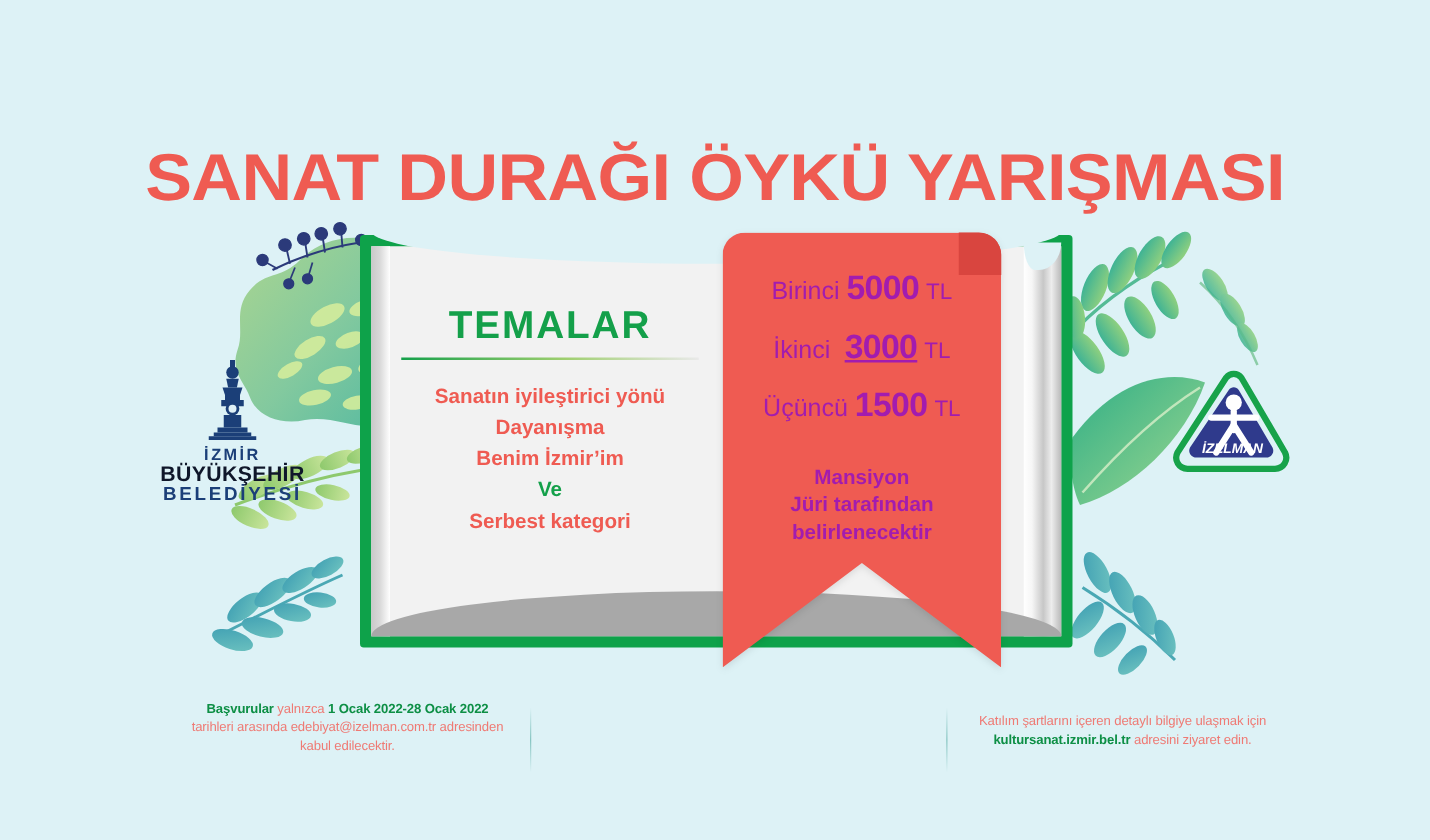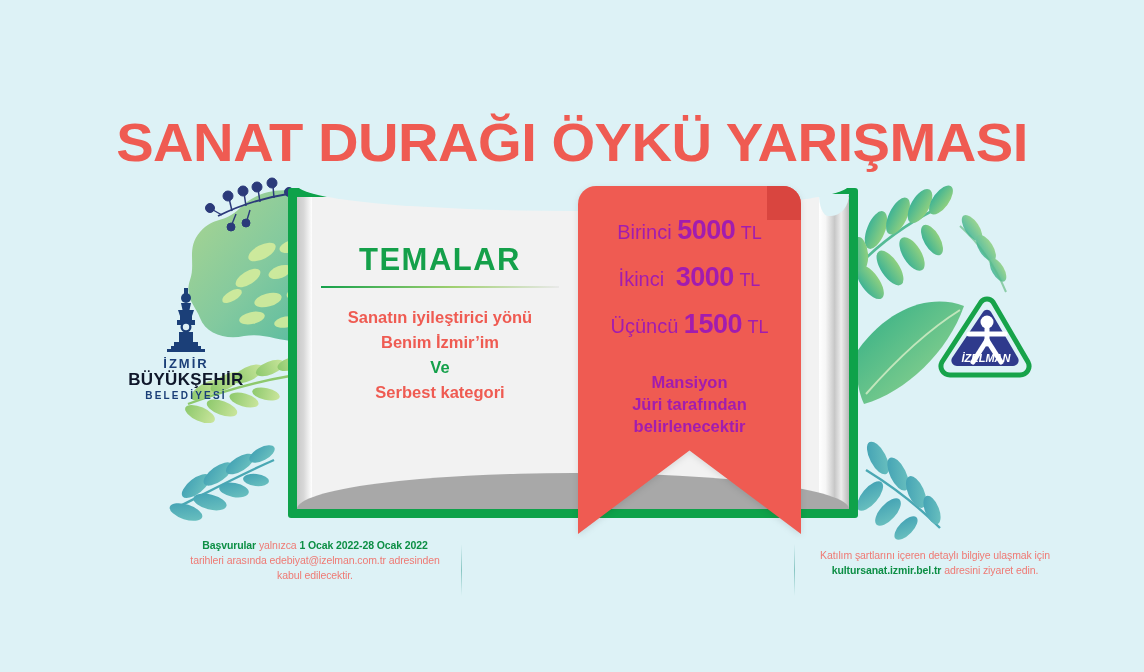--- a/index.html
+++ b/index.html
@@ -26,21 +26,21 @@
   }
 
   
   .foliage{position:absolute;inset:0;pointer-events:none;}
 
   
   .logo-left{position:absolute;left:127px;top:286px;width:118px;text-align:center;}
   .logo-left .tower{display:block;margin:0 auto;}
   .logo-left .l1{font-size:13px;letter-spacing:2px;color:#1b3f78;font-weight:bold;line-height:14px;margin-top:1px;}
   .logo-left .l2{font-size:17px;letter-spacing:0.3px;color:#0f172a;font-weight:bold;line-height:18px;}
-  .logo-left .l3{font-size:10px;letter-spacing:2.2px;color:#1b3f78;font-weight:bold;line-height:14px;}
+  .logo-left .l3{font-size:15px;letter-spacing:2.2px;color:#1b3f78;font-weight:bold;line-height:14px;}
 
   .logo-right{position:absolute;left:936px;top:296px;width:98px;height:86px;}
 
   
   .book{position:absolute;left:288px;top:188px;width:570px;height:330px;}
   .book .cover{
     position:absolute;left:0;top:0;width:100%;height:100%;
     background:#0ea24a;border-radius:3px;
   }
   .book .pages{
@@ -106,21 +106,21 @@
     font-size:20px;line-height:24px;margin-top:0;
     white-space:nowrap;
   }
   .prize-row .label{font-weight:normal;font-size:20px;}
   .prize-row .amount{font-weight:bold;font-size:27px;letter-spacing:-0.5px;}
   .prize-row .cur{font-weight:normal;font-size:18px;}
   .mansiyon{margin-top:32px;text-align:center;}
   .mansiyon div{font-size:16.5px;font-weight:bold;line-height:22px;}
 
   
-  .footer{position:absolute;left:0;right:0;top:538px;height:70px;margin-left:37px;}
+  .footer{position:absolute;left:0;right:0;top:560px;height:70px;}
   .fcol{position:absolute;top:0;text-align:center;color:#ef7a74;}
   .fcol .line{font-size:10.5px;line-height:15px;letter-spacing:-0.1px;}
   .fcol b{color:#0d8f45;font-weight:bold;}
   .fcol-1{left:118px;width:320px;}
   .fcol-2{left:418px;width:330px;}
   .fcol-3{left:748px;width:300px;}
   .fdiv{position:absolute;top:6px;width:1px;height:52px;
         background:linear-gradient(180deg,rgba(150,205,200,0),rgba(120,190,185,.85),rgba(150,205,200,0));}
   .fdiv-a{left:424px;}
   .fdiv-b{left:757px;}
@@ -315,40 +315,41 @@
     <div class="edge-right-top"></div>
     <div class="page-top-curve"></div>
     <div class="page-bottom-curve"></div>
   </div>
 
   <div class="left-page">
     <div class="temalar">TEMALAR</div>
     <div class="temalar-rule"></div>
     <div class="theme-list">
       <div>Sanatın iyileştirici yönü</div>
+      <div>Dayanışma</div>
       <div>Benim İzmir’im</div>
       <div class="ve">Ve</div>
       <div>Serbest kategori</div>
     </div>
   </div>
 
   <div class="ribbon">
     <div class="body"></div>
     <div class="ribbon-dark"></div>
   </div>
 
   <div class="prizes" style="left:578px;top:218px;width:223px;">
     <div class="prize-row" style="text-align:center;">
       <span class="label">Birinci</span>
       <span class="amount">5000</span>
       <span class="cur">TL</span>
     </div>
     <div class="prize-row" style="margin-top:20px;">
       <span class="label">İkinci</span>
-      <span class="amount" style="margin-left:6px;">3000</span>
+      <span class="amount" style="margin-left:6px;text-decoration:underline;">3000</span>
       <span class="cur">TL</span>
     </div>
     <div class="prize-row" style="margin-top:20px;">
       <span class="label">Üçüncü</span>
       <span class="amount">1500</span>
       <span class="cur">TL</span>
     </div>
     <div class="mansiyon">
       <div>Mansiyon</div>
       <div>Jüri tarafından</div>

